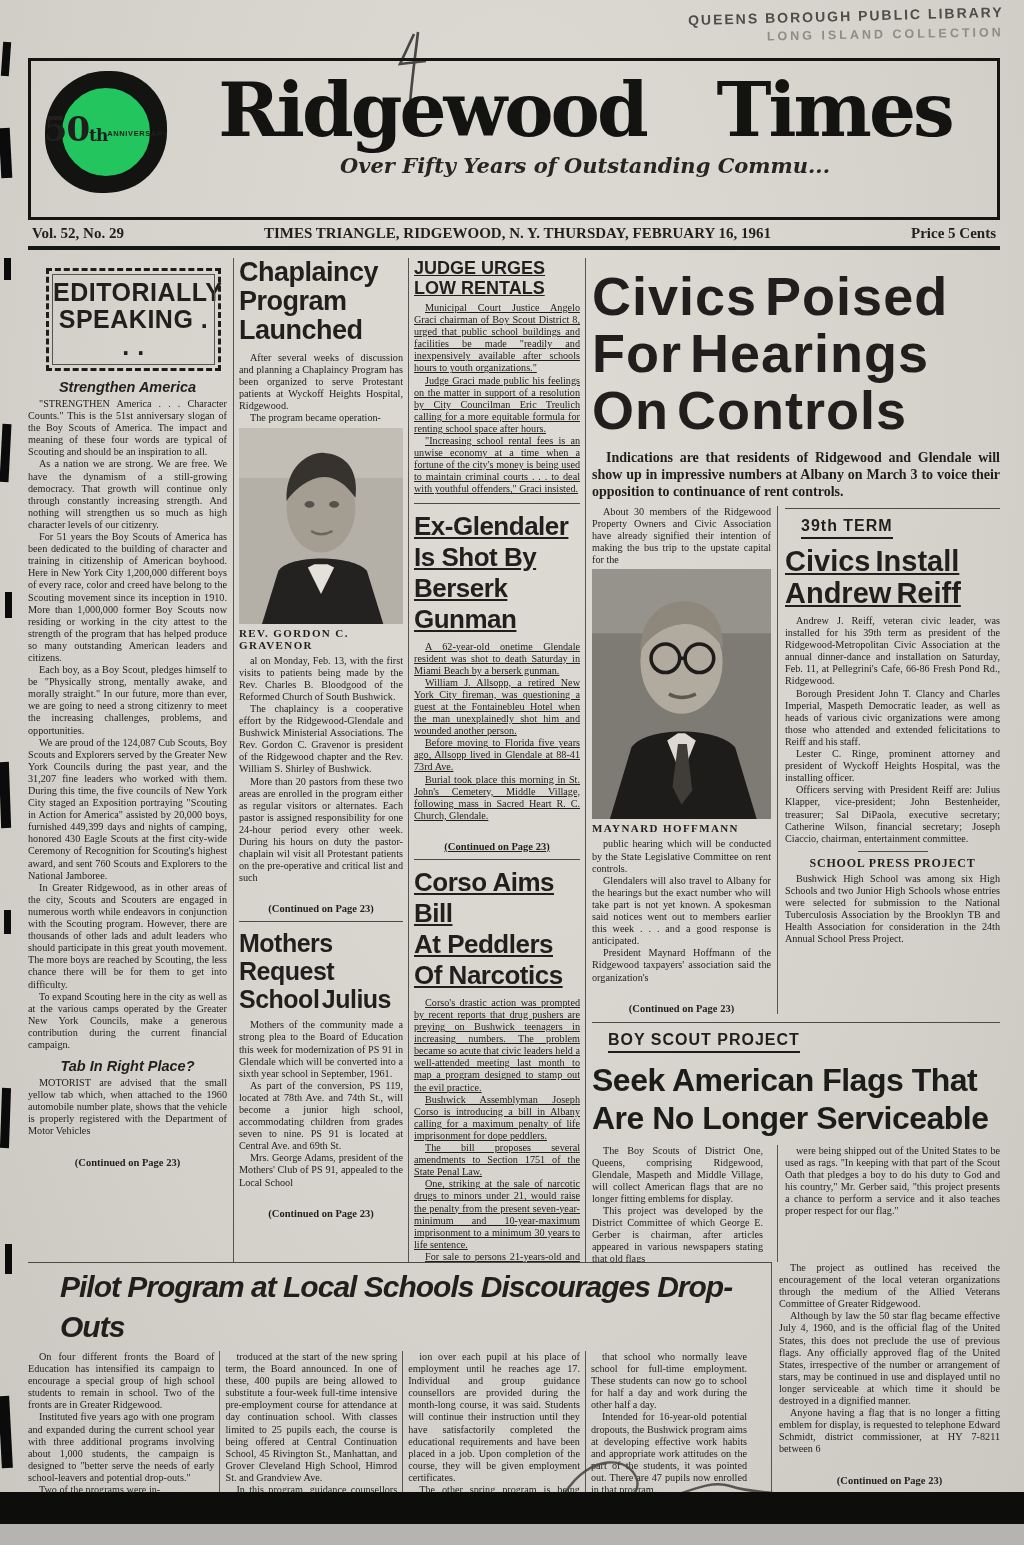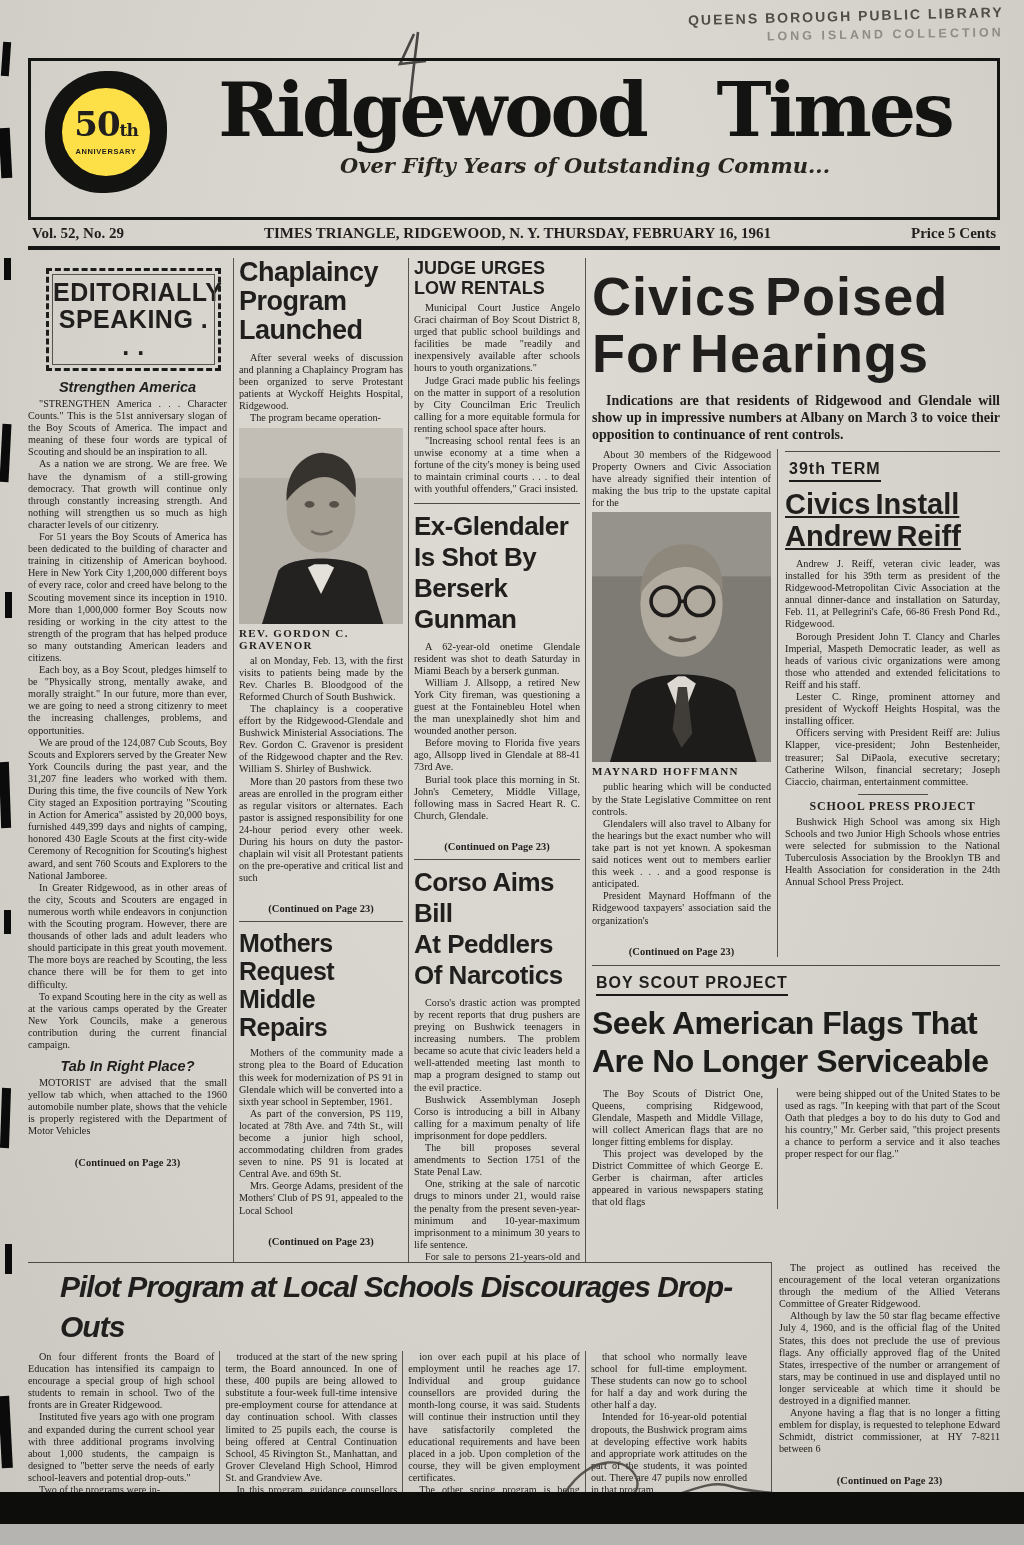--- a/index.html
+++ b/index.html
@@ -14,55 +14,55 @@
   .bottom-bar { position:absolute; left:0; right:0; top:1492px; height:32px; background:#0d0d0c; }
   .bottom-gray { position:absolute; left:0; right:0; top:1524px; height:21px; background:#b5b4b0; }
   svg.pen { position:absolute; pointer-events:none; }
   
   .stamps { position:absolute; top:8px; right:20px; text-align:right; }
   .stamp1 { font:700 14px "Liberation Sans", sans-serif; letter-spacing:2px; color:#4f4d47; transform:rotate(-1.5deg); }
   .stamp2 { font:700 12.5px "Liberation Sans", sans-serif; letter-spacing:3px; color:#8f8d85; margin-top:4px; transform:rotate(-1deg); }
   
   .masthead { position:relative; margin:58px 24px 0 28px; height:162px; border:3px solid #141413; background:transparent; }
   .seal { position:absolute; left:14px; top:10px; width:122px; height:122px; background:#131312; border-radius:50% 46% 50% 46%; }
-  .seal-inner { position:absolute; inset:15px; background:#fde047; border:2px solid #131312; border-radius:50%;
-    display:flex; flex-direction:column; align-items:center; justify-content:center; }
+  .seal-inner { position:absolute; inset:15px; background:#22c55e; border:2px solid #131312; border-radius:50%;
+    display:flex; flex-direction:row; align-items:center; justify-content:center; }
   .seal-num { font:700 34px "DejaVu Serif", serif; line-height:30px; letter-spacing:-1px; }
   .seal-num i { font-size:17px; font-style:normal; }
   .seal-lbl { font:700 7.5px "Liberation Sans", sans-serif; letter-spacing:.6px; margin-top:2px; }
   .mast-title { margin-left:142px; padding-top:6px; text-align:center;
     font:700 74px/86px "DejaVu Serif", serif; letter-spacing:-3px; word-spacing:48px; color:#131312; }
   .mast-tag { margin-left:142px; text-align:center; font:italic 700 21px "DejaVu Serif", serif; color:#26251f; }
   .dateline { margin:0 24px 0 28px; height:30px; display:flex; align-items:center; justify-content:space-between;
     font:700 15px "Liberation Serif", serif; border-bottom:4px solid #161615; padding:0 4px; }
   
   .main { display:flex; margin:8px 24px 0 28px; height:1004px; overflow:hidden; }
   .col { overflow:hidden; }
   .c1 { width:206px; padding-right:6px; border-right:1px solid #56544d; }
   .c2 { width:175px; padding:0 5px; border-right:1px solid #56544d; }
-  .c3 { width:177px; padding:0 5px; border-right:1px solid #56544d; }
+  .c3 { width:177px; padding:0 5px; border-right:1px solid #56544d;text-decoration:underline; }
   .c45 { width:414px; padding-left:6px; }
   .bd p { font:10.2px/12.1px "Liberation Serif", serif; text-align:justify; text-indent:11px; color:#22211f; }
   .cont { font:700 10.5px "Liberation Serif", serif; text-align:center; margin-top:19px; }
   .caption { font:700 11px "Liberation Serif", serif; letter-spacing:1.4px; text-align:left; margin:3px 0 4px; }
   .rule { border:none; border-top:1px solid #4c4a44; margin:7px 0; }
   .ed-box { border:3px dashed #1d1d1b; outline:1px solid #55534c; outline-offset:-7px; padding:8px 4px; margin:10px 6px 8px 18px; text-align:center; }
   .ed-box div { font:700 25px/27px "Liberation Sans", sans-serif; letter-spacing:.5px; }
   .ed-sub { font:italic 700 14.5px "Liberation Sans", sans-serif; text-align:center; margin:7px 0 3px; }
   .h-chap { font:700 27px/29px "Liberation Sans", sans-serif; letter-spacing:-.5px; margin-bottom:7px; }
   .h-mo { font:700 25px/28px "Liberation Sans", sans-serif; word-spacing:-4px; letter-spacing:-.5px; margin-bottom:6px; }
   .h-judge { font:700 18px/20px "Liberation Sans", sans-serif; margin-bottom:4px; }
   .h-ex { font:700 26px/31px "Liberation Sans", sans-serif; letter-spacing:-.5px; margin-bottom:6px; }
   .h-civ { font:700 54px/57px "Liberation Sans", sans-serif; word-spacing:-8px; letter-spacing:1px; margin:10px 0 10px; }
   .lead p { font:700 14px/17px "Liberation Serif", serif; text-align:justify; text-indent:14px; }
   .sub45 { display:flex; margin-top:6px; }
   .sub-l { width:186px; padding-right:6px; border-right:1px solid #56544d; overflow:hidden; }
   .sub-r { width:222px; padding-left:7px; overflow:hidden; }
   .kicker { display:inline-block; font:700 16px "Liberation Sans", sans-serif; letter-spacing:1px;
-    border-bottom:2.5px solid #1b1b19; padding-bottom:2px; margin:4px 4px 6px; }
+    border-bottom:2.5px solid #1b1b19; padding-bottom:2px; margin:4px 16px 6px; }
   .h-reiff { font:700 29px/32px "Liberation Sans", sans-serif; word-spacing:-3px; margin-bottom:6px;text-decoration:underline; }
   .subhead { font:700 12px "Liberation Serif", serif; letter-spacing:.8px; text-align:center; margin:4px 0 2px; }
   .h-flag { font:700 32px/38px "Liberation Sans", sans-serif; letter-spacing:-.5px; margin:2px 0 8px; color:#1c1c1a; }
   .flag-cols { display:flex; }
   .flag-a { width:186px; padding-right:14px; border-right:1px solid #56544d; }
   .flag-b { width:222px; padding-left:7px; }
   
   .photo { width:100%; display:block; background:#9b978f; }
   
   .bottom { display:flex; margin:0 24px 0 28px; height:232px; overflow:hidden; }
@@ -161,21 +161,21 @@
         <div class="caption">REV. GORDON C. GRAVENOR</div>
         <p>al on Monday, Feb. 13, with the first visits to patients being made by the Rev. Charles B. Bloodgood of the Reformed Church of South Bushwick.</p>
         <p>The chaplaincy is a cooperative effort by the Ridgewood-Glendale and Bushwick Ministerial Associations. The Rev. Gordon C. Gravenor is president of the Ridgewood chapter and the Rev. William S. Shirley of Bushwick.</p>
         <p>More than 20 pastors from these two areas are enrolled in the program either as regular visitors or alternates. Each pastor is assigned responsibility for one 24-hour period every other week. During his hours on duty the pastor-chaplain wil visit all Protestant patients on the pre-operative and critical list and such</p>
         <div class="cont">(Continued on Page 23)</div>
       </div>
       <hr class="rule">
       <div>
         <div class="h-mo">
           <div>Mothers Request</div>
-          <div>Middle Repairs</div>
+          <div>School Julius</div>
         </div>
         <p>Mothers of the community made a strong plea to the Board of Education this week for modernization of PS 91 in Glendale which will be converted into a sixth year school in September, 1961.</p>
         <p>As part of the conversion, PS 119, located at 78th Ave. and 74th St., will become a junior high school, accommodating children from grades seven to nine. PS 91 is located at Central Ave. and 69th St.</p>
         <p>Mrs. George Adams, president of the Mothers' Club of PS 91, appealed to the Local School</p>
         <div class="cont">(Continued on Page 23)</div>
       </div>
     </div>
 
     <div class="col c3 bd">
       <div>
@@ -212,20 +212,21 @@
         <p>The bill proposes several amendments to Section 1751 of the State Penal Law.</p>
         <p>One, striking at the sale of narcotic drugs to minors under 21, would raise the penalty from the present seven-year-minimum and 10-year-maximum imprisonment to a minimum 30 years to life sentence.</p>
         <p>For sale to persons 21-years-old and over Corso's bill increases the minimum penalty to 15 years and to life.</p>
       </div>
     </div>
 
     <div class="col c45">
       <div class="h-civ">
         <div>Civics Poised</div>
         <div>For Hearings</div>
+        <div>On Controls</div>
       </div>
       <div class="lead">
         <p>Indications are that residents of Ridgewood and Glendale will show up in impressive numbers at Albany on March 3 to voice their opposition to continuance of rent controls.</p>
       </div>
       <div class="sub45">
         <div class="sub-l bd">
           <p>About 30 members of the Ridgewood Property Owners and Civic Association have already signified their intention of making the bus trip to the upstate capital for the</p>
           <svg class="photo" viewBox="0 0 100 140" preserveAspectRatio="none" style="height:250px;margin-top:3px;">
             <rect width="100" height="140" fill="#7e7b75"></rect>
             <rect width="100" height="36" fill="#96938c"></rect>

